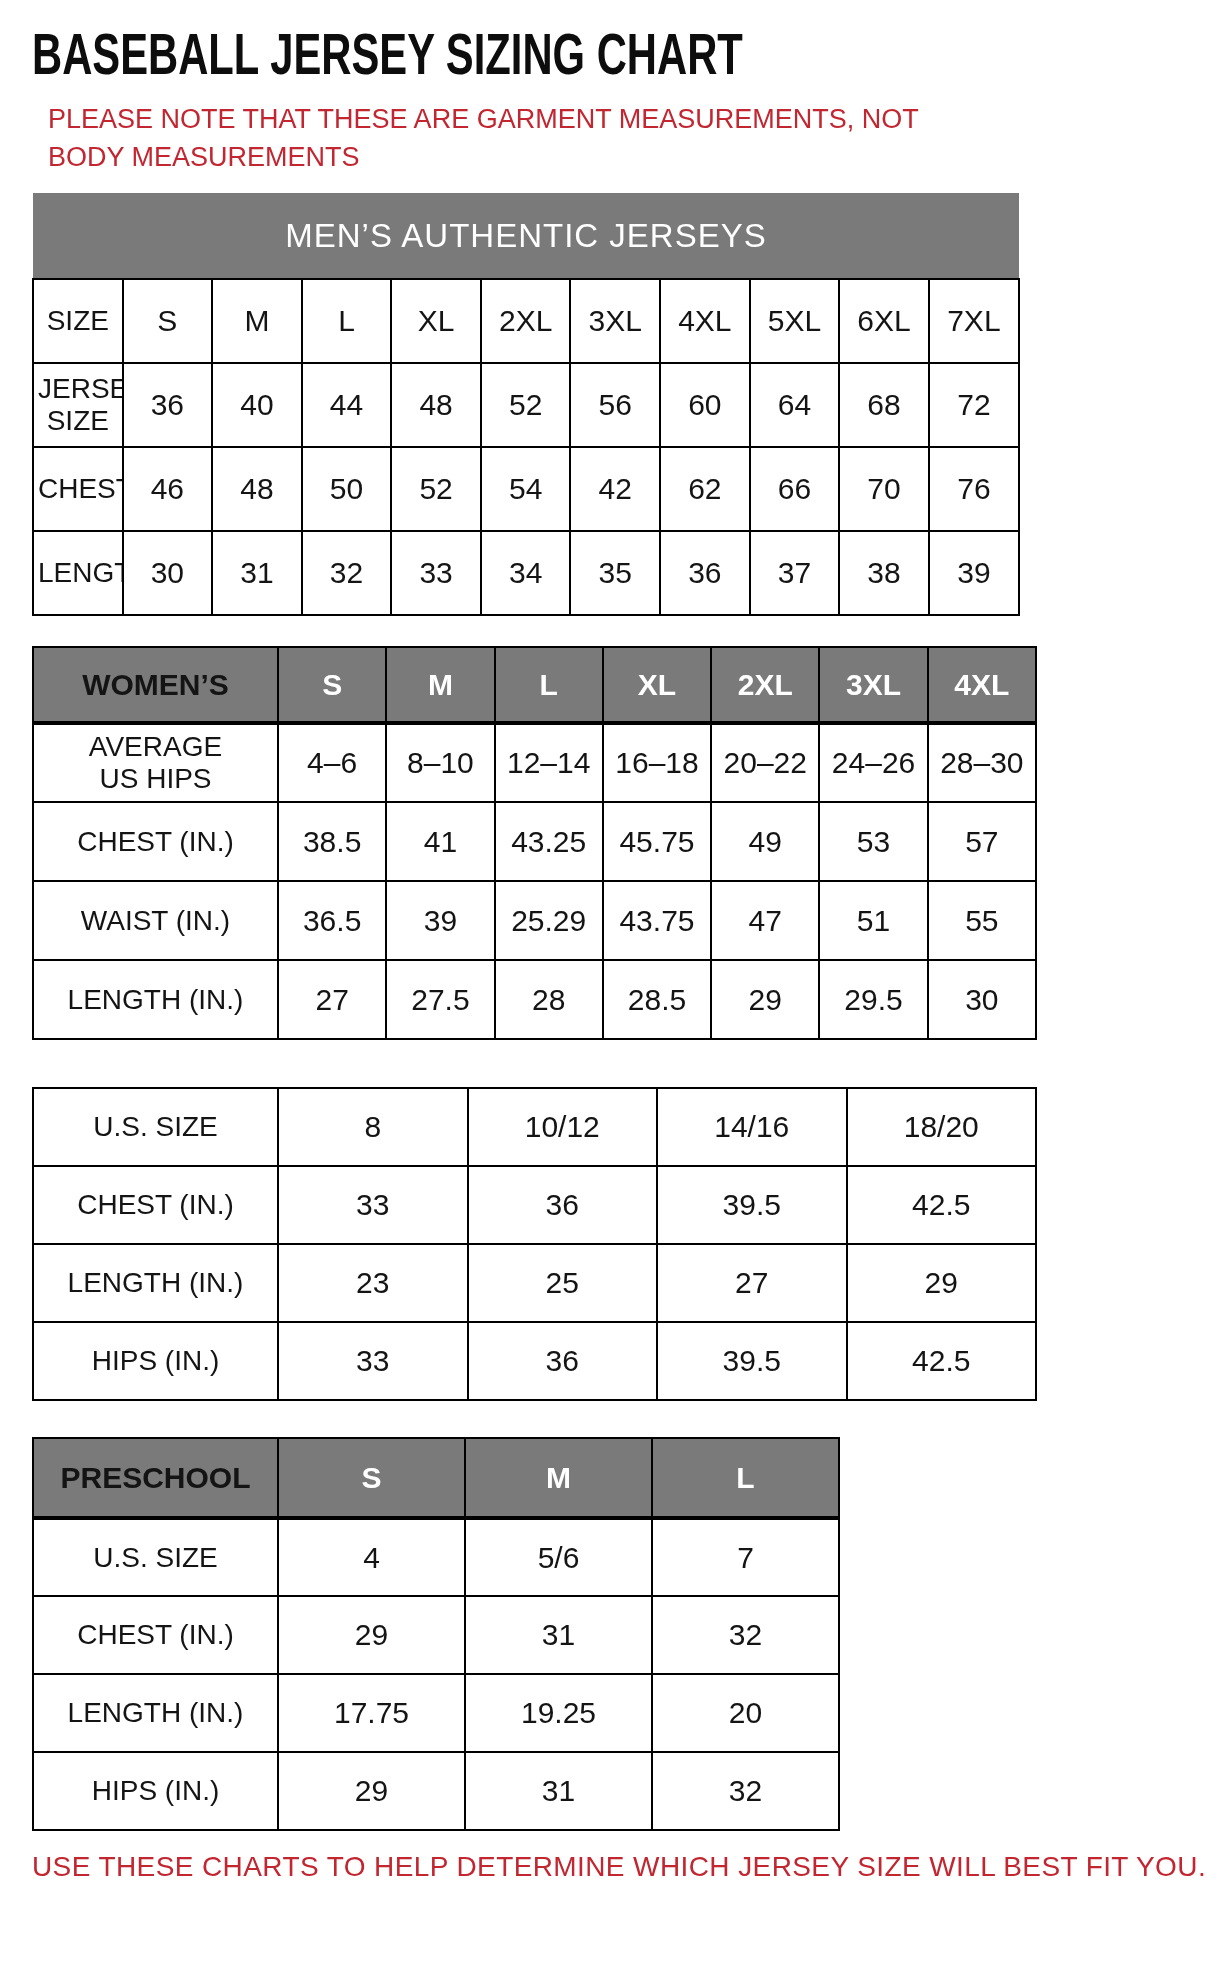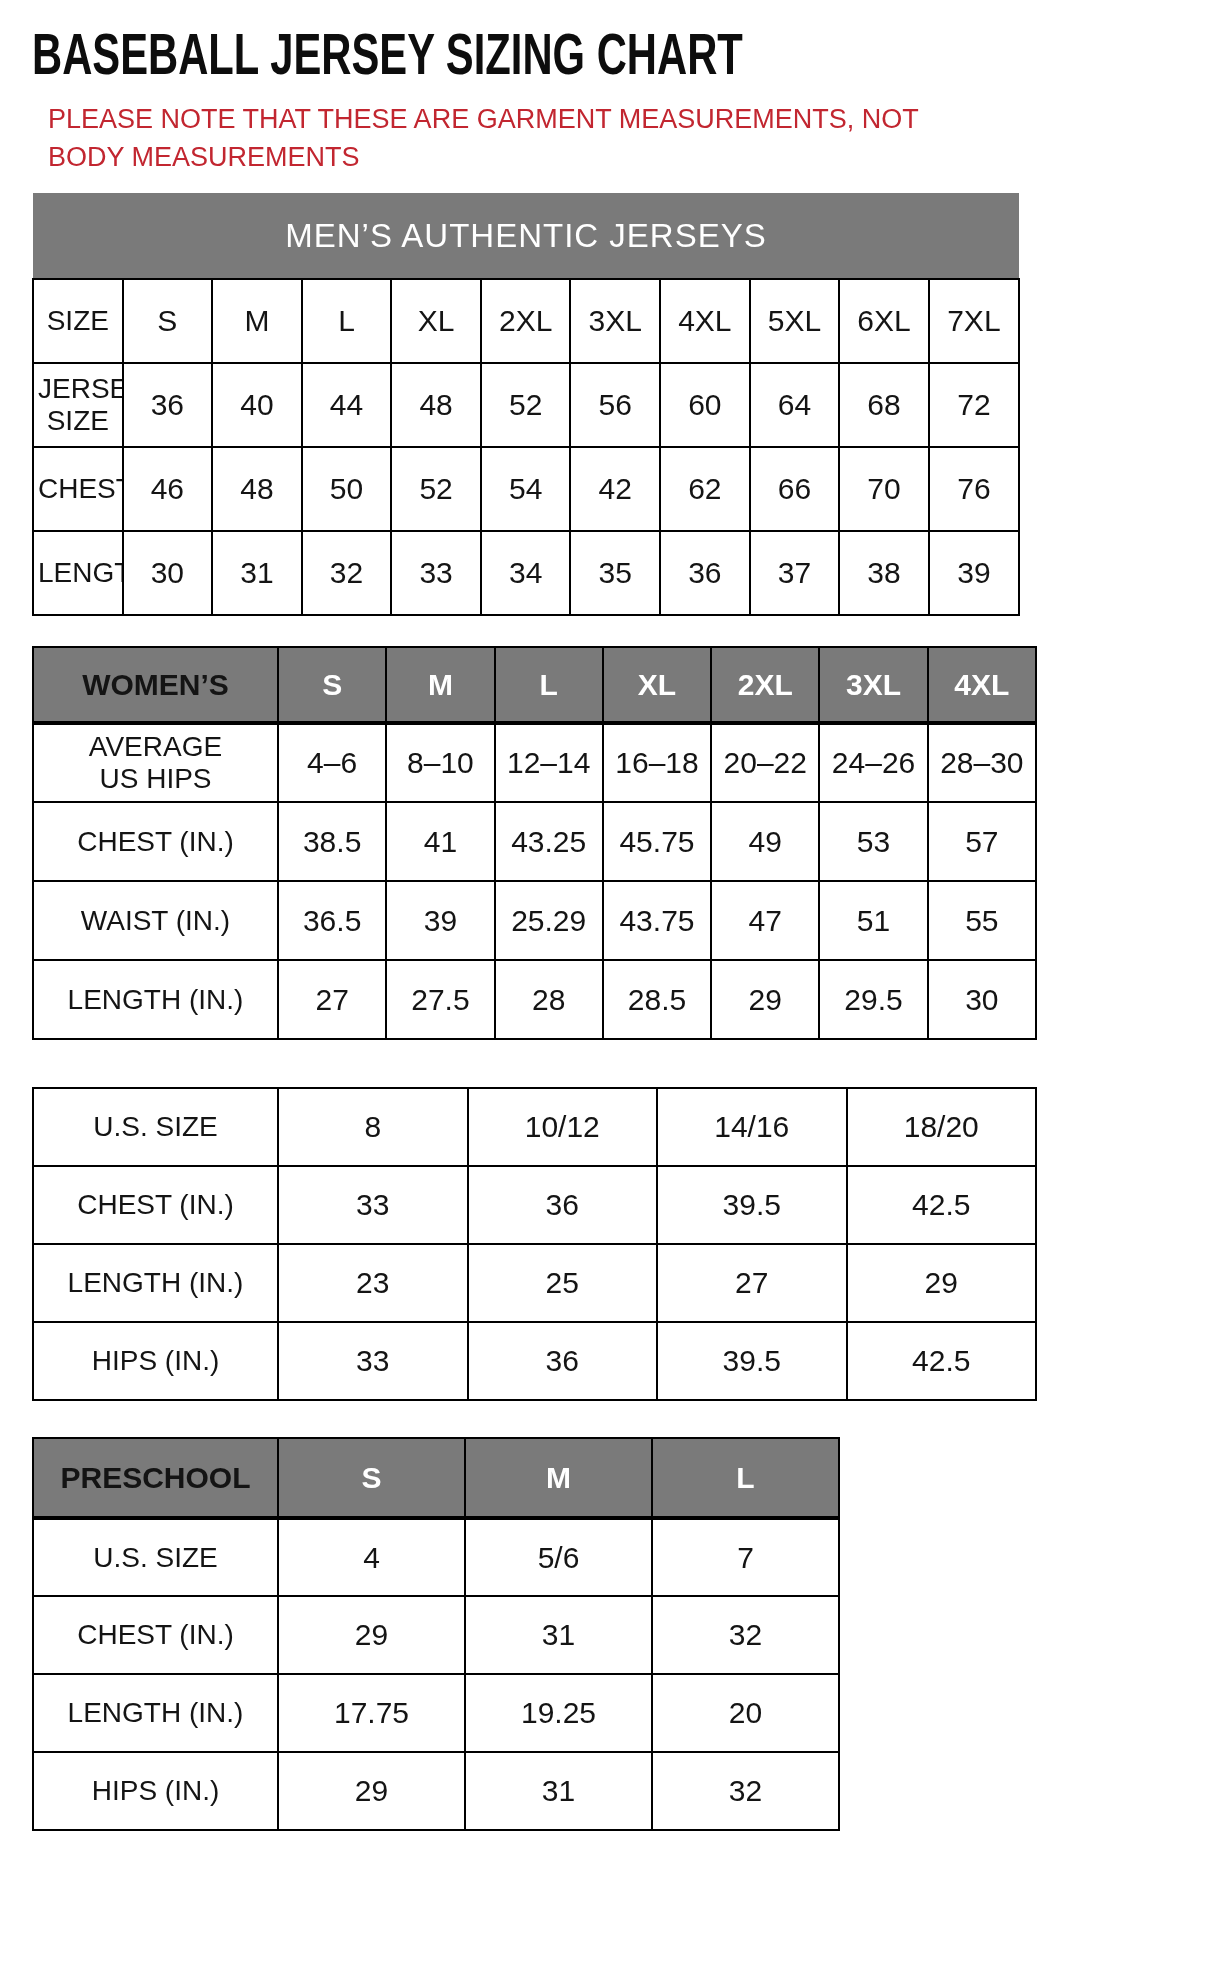--- a/index.html
+++ b/index.html
@@ -269,14 +269,15 @@
           <tr>
             <td class="row-label">HIPS (IN.)</td>
             <td class="val">29</td>
             <td class="val">31</td>
             <td class="val">32</td>
           </tr>
         </tbody>
       </table>
     </div>
 
+  <p class="footer">USE THESE CHARTS TO HELP DETERMINE WHICH JERSEY SIZE WILL BEST FIT YOU.</p>
 
 </div>
 
 </body></html>

